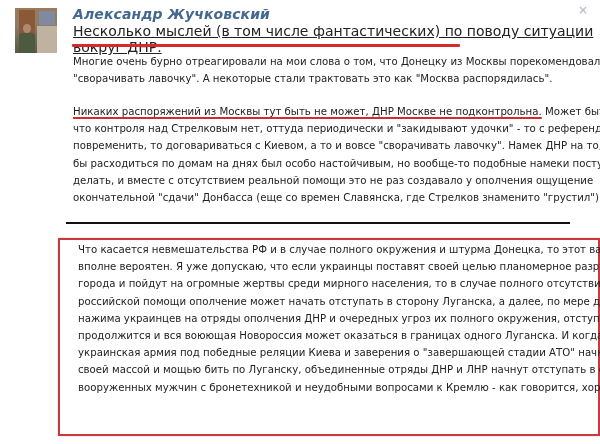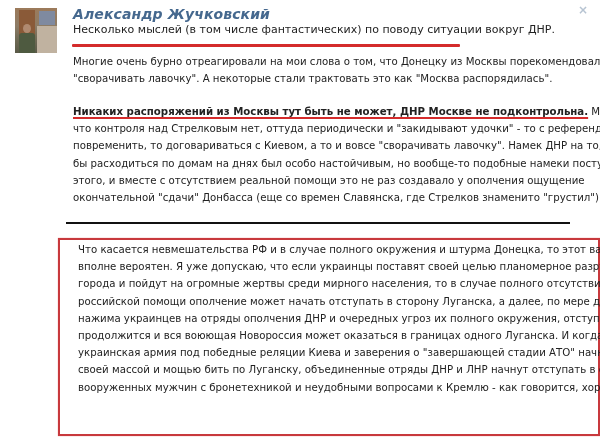--- a/index.html
+++ b/index.html
@@ -23,42 +23,42 @@
   .avatar .person-head { position:absolute; left:8px; top:16px; width:8px; height:9px; border-radius:50%; background:#b08a70; }
   .avatar .person-body { position:absolute; left:4px; top:25px; width:16px; height:20px; background:#4e5a40; border-radius:3px 3px 0 0; }
 
   .author {
     position: absolute; left: 73px; top: 6px;
     font-size: 14px; font-weight: bold; color: #45688e;
     font-style: italic; letter-spacing: 0.1px;
   }
   .post-title {
     position: absolute; left: 73px; top: 23px;
-    font-size: 11px; color: #222;
+    font-size: 14px; color: #222; text-decoration: underline;
   }
   .title-underline {
     position: absolute; left: 72px; top: 44px; width: 388px; height: 3px;
     background: #d42b2b; border-radius: 1px;
   }
   .close {
     position: absolute; left: 577px; top: 4px; width: 12px; height: 12px;
     color: #b7c4d2; font-size: 12px; line-height: 12px; text-align: center;
     font-weight: bold; cursor: pointer;
   }
 
   .body-text {
     position: absolute; left: 73px; width: 510px;
     font-size: 10.2px; line-height: 17.2px; color: #222;
   }
   .p1 { top: 53px; }
   .p2 { top: 103px; }
   .p3 { top: 241px; left: 78px; width: 502px; }
   .highlight-u {
     text-decoration: underline; text-decoration-color: #d42b2b;
-    text-decoration-thickness: 2px; text-underline-offset: 2px; font-weight: bold;
+    text-decoration-thickness: 2px; text-underline-offset: 2px;
   }
   .divider {
     position: absolute; left: 66px; top: 222px; width: 504px; height: 2px;
     background: #111;
   }
   .red-box {
     position: absolute; left: 58px; top: 238px; width: 542px; height: 198px;
     box-sizing: border-box; border: 2px solid #c8393d;
     box-shadow: 0 0 1px #e88;
   }
@@ -83,21 +83,21 @@
 <div class="body-text p1">
   <span class="line">Многие очень бурно отреагировали на мои слова о том, что Донецку из Москвы порекомендовали</span>
   <span class="line">"сворачивать лавочку". А некоторые стали трактовать это как "Москва распорядилась".</span>
 </div>
 
 <div class="body-text p2">
   <span class="line"><span class="highlight-u">Никаких распоряжений из Москвы тут быть не может, ДНР Москве не подконтрольна.</span><span> Может быть потому</span></span>
   <span class="line">что контроля над Стрелковым нет, оттуда периодически и "закидывают удочки" - то с референдумом</span>
   <span class="line">повременить, то договариваться с Киевом, а то и вовсе "сворачивать лавочку". Намек ДНР на то, что пора</span>
   <span class="line">бы расходиться по домам на днях был особо настойчивым, но вообще-то подобные намеки поступали и до</span>
-  <span class="line">этого, и вместе с отсутствием реальной помощи это не раз создавало у ополчения ощущение</span>
+  <span class="line">делать, и вместе с отсутствием реальной помощи это не раз создавало у ополчения ощущение</span>
   <span class="line">окончательной "сдачи" Донбасса (еще со времен Славянска, где Стрелков знаменито "грустил").</span>
 </div>
 
 <div class="divider"></div>
 
 <div class="red-box"></div>
 
 <div class="body-text p3">
   <span class="line">Что касается невмешательства РФ и в случае полного окружения и штурма Донецка, то этот вариант</span>
   <span class="line">вполне вероятен. Я уже допускаю, что если украинцы поставят своей целью планомерное разрушение</span>

